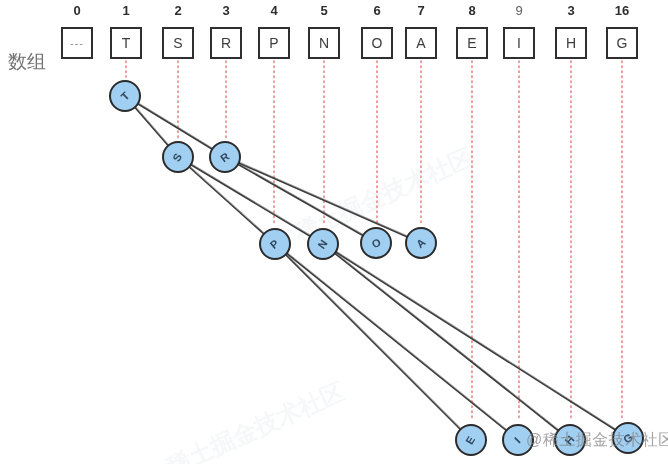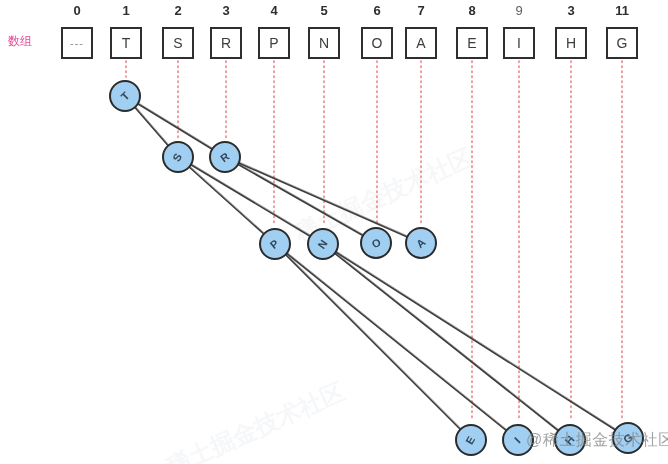--- a/index.html
+++ b/index.html
@@ -2,21 +2,21 @@
 <html><head>
 <meta charset="utf-8">
 <style>
   html,body{margin:0;padding:0;background:#ffffff;}
   #canvas{
     position:relative;width:668px;height:464px;background:#ffffff;
     font-family:"Liberation Sans", sans-serif;overflow:hidden;
   }
   #diagram-svg{position:absolute;left:0;top:0;z-index:1;}
   .array-label{
-    position:absolute;left:8px;top:33px;font-size:12px;color:#ec4899;z-index:2;
+    position:absolute;left:8px;top:49px;font-size:19px;color:#737373;z-index:2;
   }
   .idx{
     position:absolute;top:3px;width:32px;text-align:center;
     font-size:13px;font-weight:bold;color:#2e2e2e;z-index:2;
   }
   .idx.light{font-weight:400;color:#5f5f5f;}
   .cell{
     position:absolute;top:27px;width:32px;height:32px;box-sizing:border-box;
     background:#ffffff;border:2px solid #2f2f2f;z-index:2;
     display:flex;align-items:center;justify-content:center;
@@ -95,21 +95,21 @@
     <div class="idx" style="left: 361px;">6</div>
     <div class="cell" style="left: 361px;">O</div>
     <div class="idx" style="left: 405px;">7</div>
     <div class="cell" style="left: 405px;">A</div>
     <div class="idx" style="left: 456px;">8</div>
     <div class="cell" style="left: 456px;">E</div>
     <div class="idx light" style="left: 503px;">9</div>
     <div class="cell" style="left: 503px;">I</div>
     <div class="idx" style="left: 555px;">3</div>
     <div class="cell" style="left: 555px;">H</div>
-    <div class="idx" style="left: 606px;">11</div>
+    <div class="idx" style="left: 606px;">16</div>
     <div class="cell" style="left: 606px;">G</div>
     <div class="node" style="left: 109px; top: 80px;">
       <span style="transform: rotate(-45deg);">T</span>
     </div>
     <div class="node" style="left: 162px; top: 141px;">
       <span style="transform: rotate(-60deg);">S</span>
     </div>
     <div class="node" style="left: 209px; top: 141px;">
       <span style="transform: rotate(-35deg);">R</span>
     </div>

